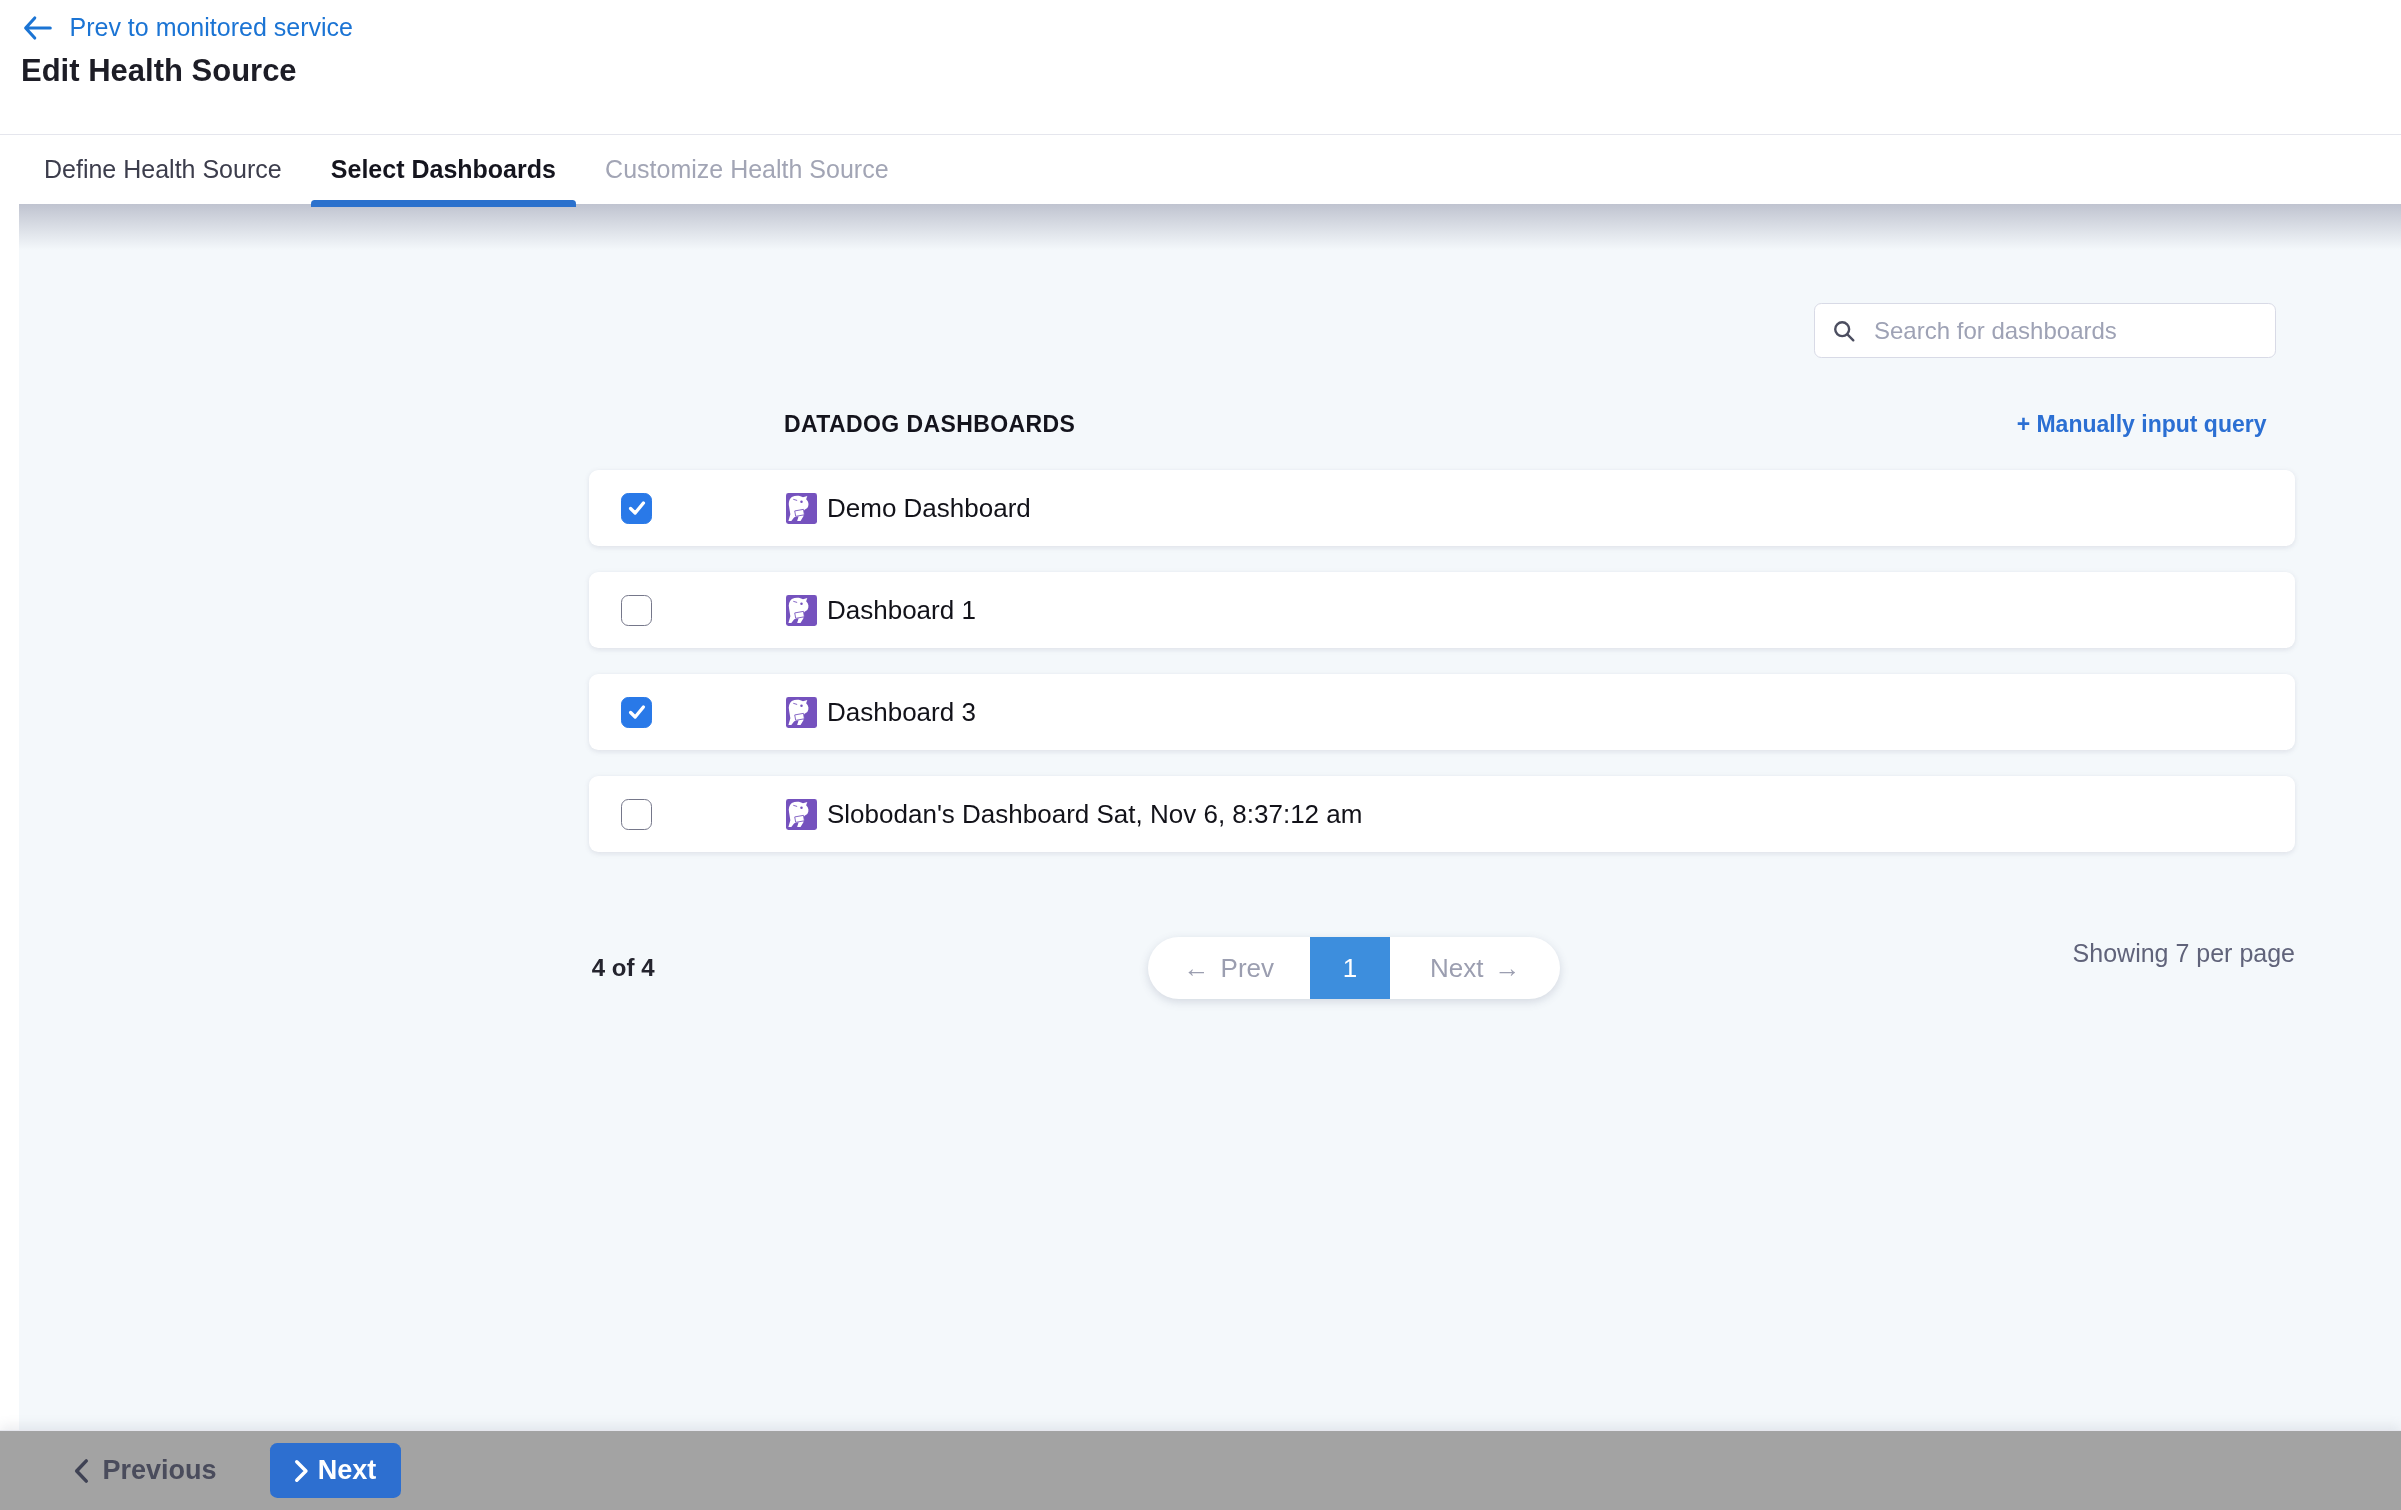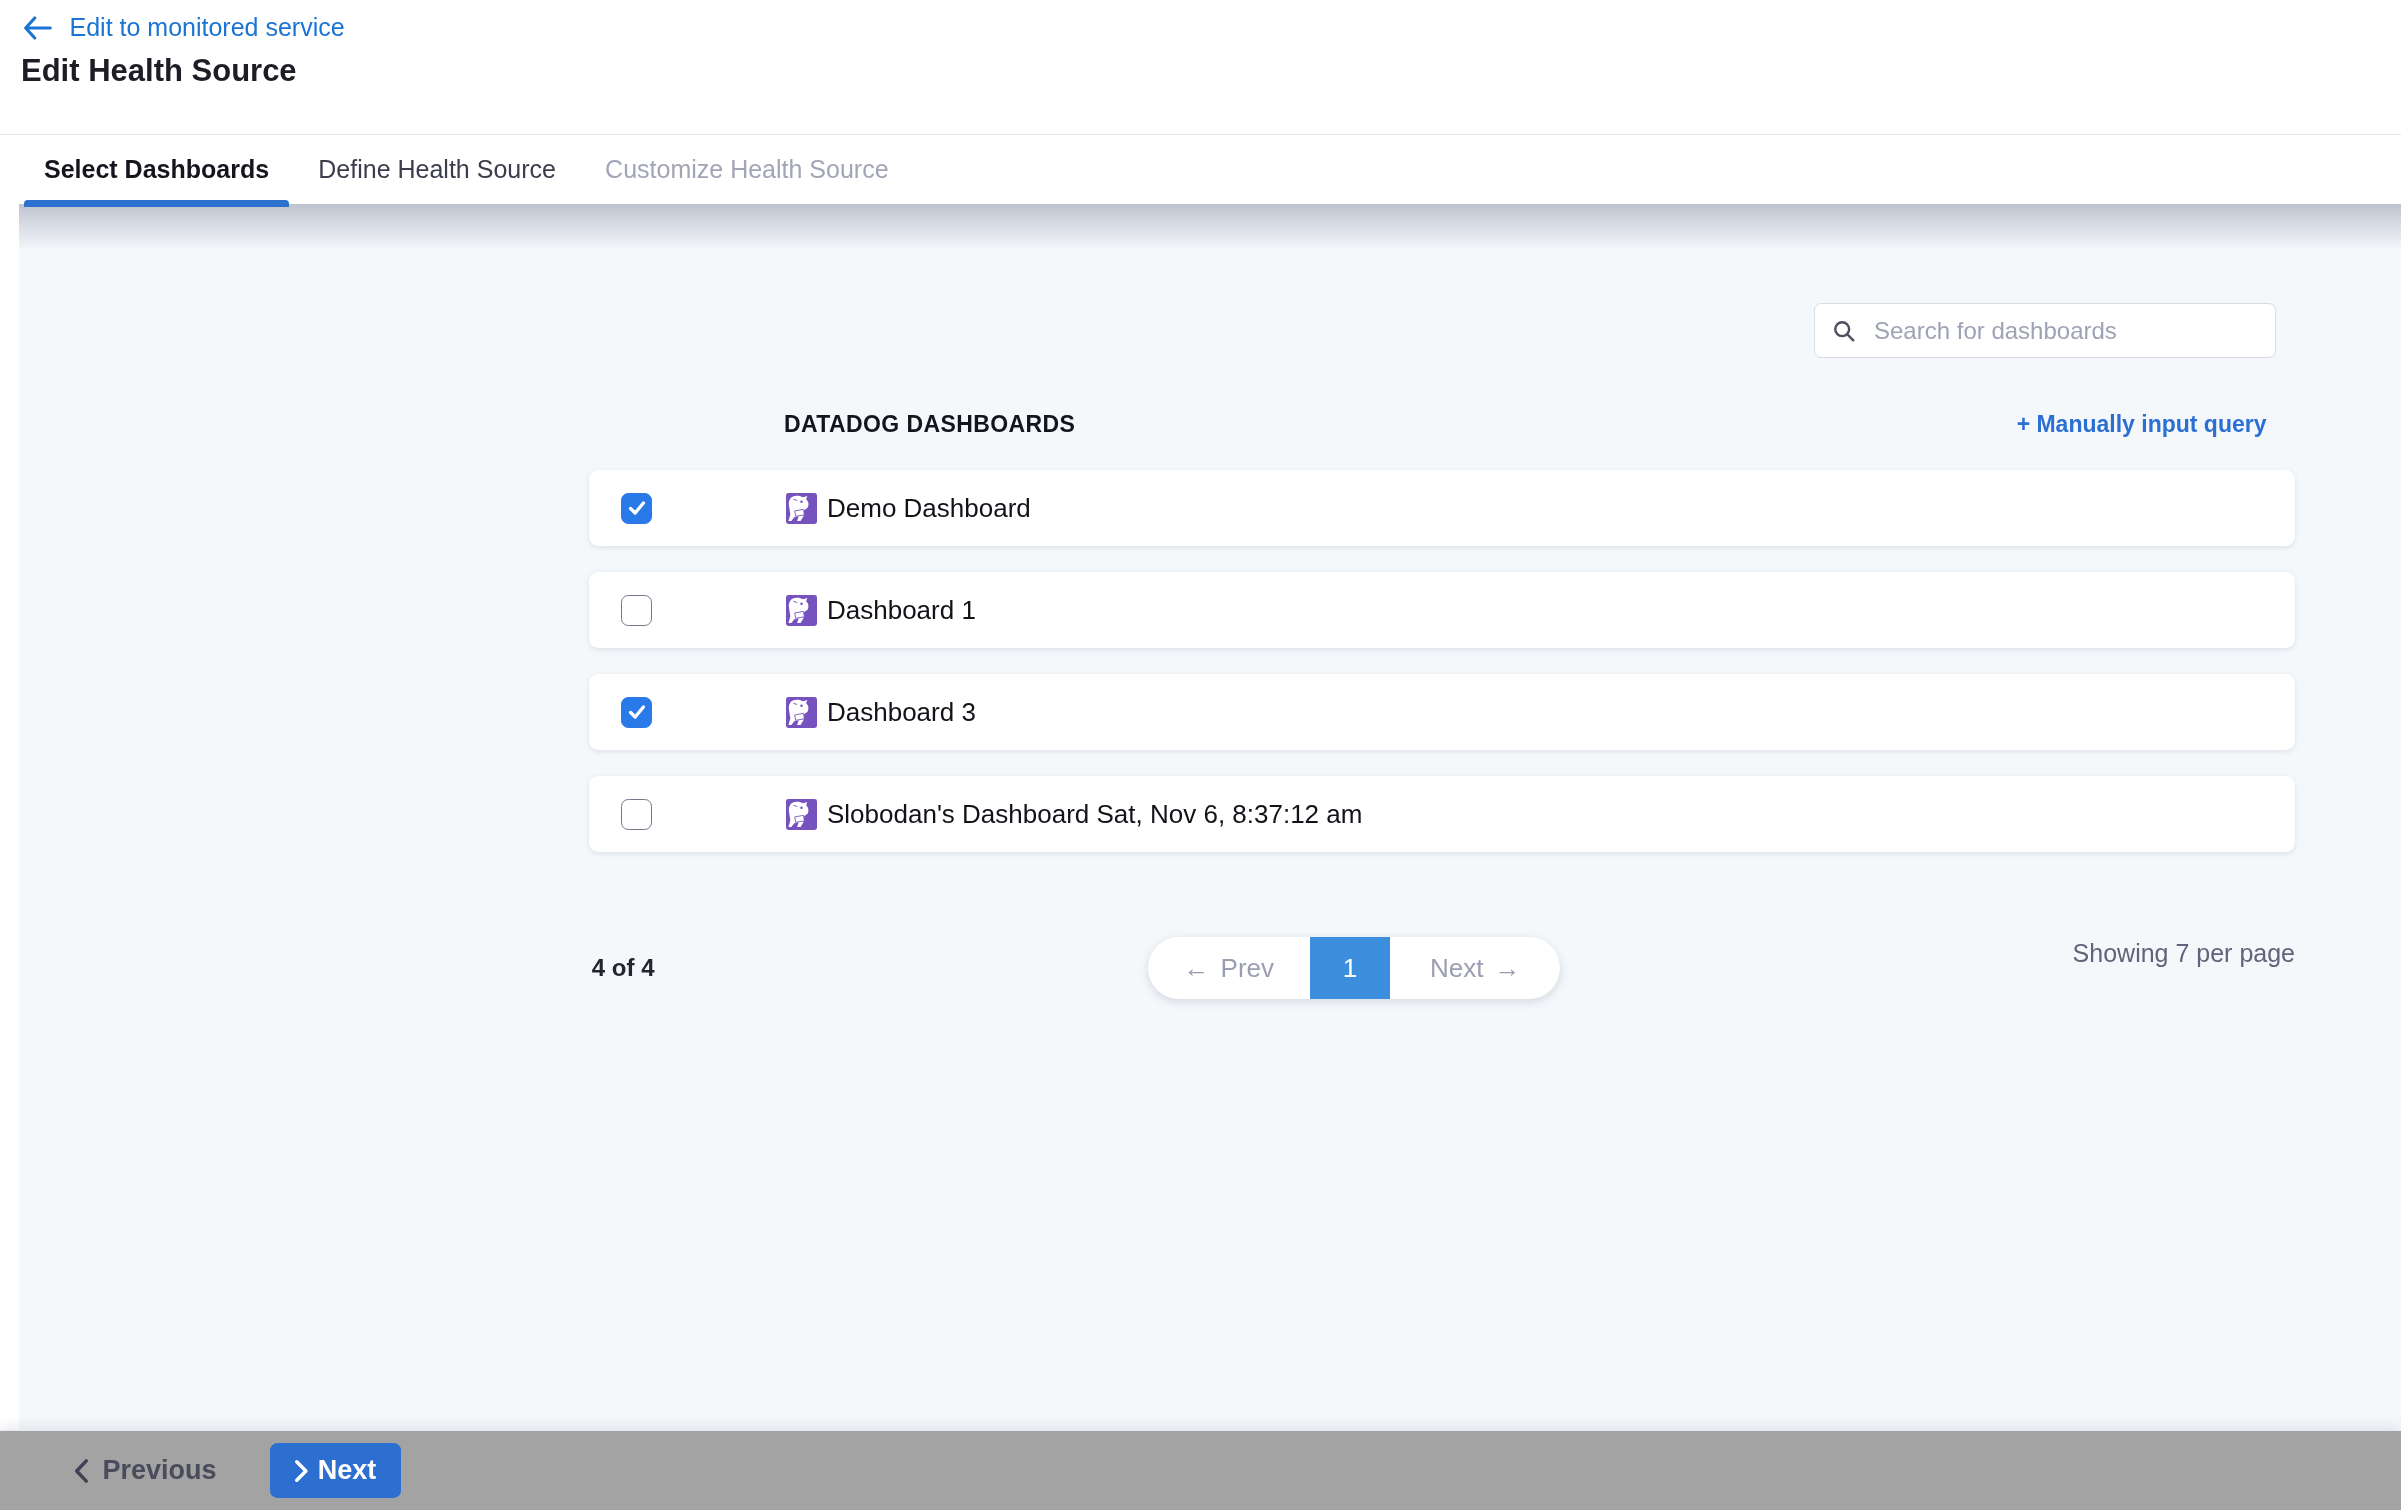--- a/index.html
+++ b/index.html
@@ -171,28 +171,28 @@
 </head>
 <body>
 
 <div class="app-header">
   <div class="back-link">
     <span>
       <svg width="31" height="26" viewBox="0 0 34 28">
         <path d="M14 3 L4 14 L14 25 M4.5 14 H31" fill="none" stroke="#1b74d4" stroke-width="3.4" stroke-linecap="round" stroke-linejoin="round"></path>
       </svg>
     </span>
-    <span>Edit to monitored service</span>
+    <span>Prev to monitored service</span>
   </div>
   <div class="page-title">Edit Health Source</div>
 </div>
 
 <div class="tabbar">
+  <div class="tab">Define Health Source</div>
   <div class="tab active">Select Dashboards</div>
-  <div class="tab">Define Health Source</div>
   <div class="tab disabled">Customize Health Source</div>
 </div>
 
 <div class="content">
 
   <div class="search-wrap">
     <svg width="25" height="25" viewBox="0 0 27 27">
       <circle cx="11" cy="11" r="7.5" fill="none" stroke="#4c4e60" stroke-width="2.6"></circle>
       <line x1="16.6" y1="16.6" x2="23" y2="23" stroke="#4c4e60" stroke-width="2.6" stroke-linecap="round"></line>
     </svg>

